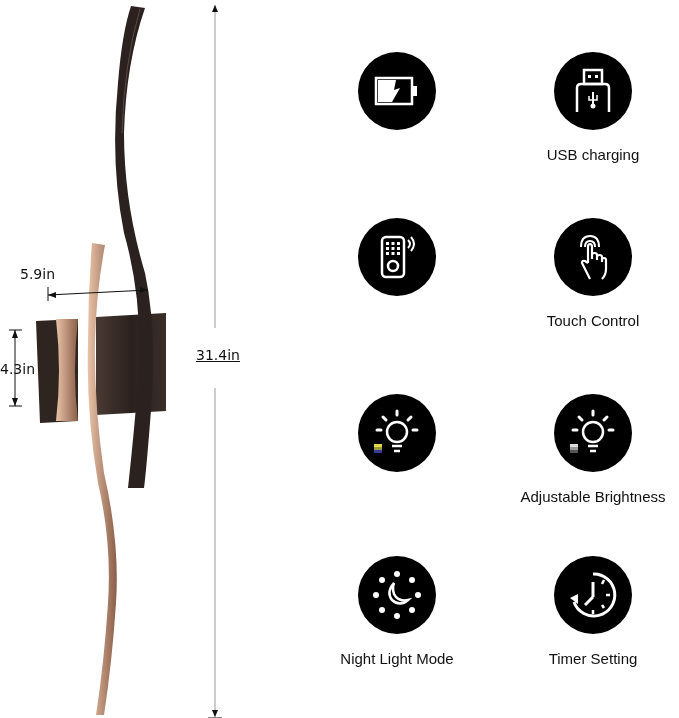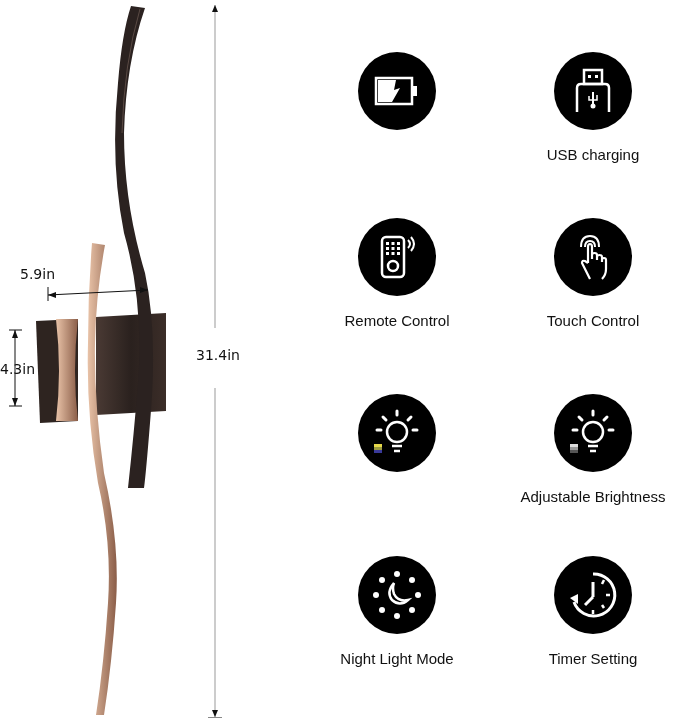--- a/index.html
+++ b/index.html
@@ -48,21 +48,21 @@
     <path d="M15 403 L12 395 L18 395 Z" fill="#111"></path>
 
     <line x1="215" y1="2" x2="215" y2="325" stroke="#999" stroke-width="1"></line>
     <line x1="215" y1="385" x2="215" y2="714" stroke="#999" stroke-width="1"></line>
     <path d="M215 2 L212 9 L218 9 Z" fill="#111"></path>
     <path d="M215 714 L212 707 L218 707 Z" fill="#111"></path>
     <line x1="208" y1="715" x2="222" y2="715" stroke="#111" stroke-width="1"></line>
   </svg>
   <div class="dim-label" style="left:20px;top:263px;">5.9in</div>
   <div class="dim-label" style="left:0px;top:358px;">4.3in</div>
-  <div class="dim-label" style="left:196px;top:344px;">31.4in</div>
+  <div class="dim-label" style="left:196px;top:344px;text-decoration:underline;">31.4in</div>
 </div>
 
 <div class="feature" style="left:307px;top:52px;">
   <div class="circle">
     <svg width="46" height="30" viewBox="0 0 46 30">
         <rect x="2" y="2" width="36" height="26" fill="none" stroke="#fff" stroke-width="2.5"></rect>
         <rect x="39" y="10" width="4" height="10" fill="#fff"></rect>
         <path d="M4 4 L22 4 L20 14 L26 12 L18 26 L4 26 Z" fill="#fff"></path>
       </svg>
   </div>
@@ -94,21 +94,20 @@
           <rect x="23" y="13" width="3" height="3"></rect>
           <rect x="12" y="18" width="3" height="3"></rect>
           <rect x="17.5" y="18" width="3" height="3"></rect>
           <rect x="23" y="18" width="3" height="3"></rect>
         </g>
         <circle cx="19" cy="32" r="5" fill="none" stroke="#fff" stroke-width="2.5"></circle>
         <path d="M34 6 Q38 10 34 14" fill="none" stroke="#fff" stroke-width="2"></path>
         <path d="M37 3 Q43 10 37 17" fill="none" stroke="#fff" stroke-width="2"></path>
       </svg>
   </div>
-  <div class="feature-label">Remote Control</div>
 </div>
 <div class="feature" style="left:503px;top:218px;">
   <div class="circle">
     <svg width="40" height="48" viewBox="0 0 40 48">
         <path d="M8 14 Q8 3 17 3 Q26 3 26 14" fill="none" stroke="#fff" stroke-width="2"></path>
         <path d="M12 14 Q12 8 17 8 Q22 8 22 14" fill="none" stroke="#fff" stroke-width="2"></path>
         <path d="M15 30 L15 14 Q15 11 17 11 Q19 11 19 14 L19 26 L19 22 Q19 20 21.5 20 Q24 20 24 22 L24 27 L24 24 Q24 22 26.5 22 Q29 22 29 24 L29 29 L29 27 Q29 25 31 25 Q33 25 33 27 L33 36 Q33 42 29 46" fill="none" stroke="#fff" stroke-width="2.2"></path>
         <path d="M15 30 L12 28 Q9 27 9 30 L14 40 L17 46" fill="none" stroke="#fff" stroke-width="2.2"></path>
       </svg>
   </div>

